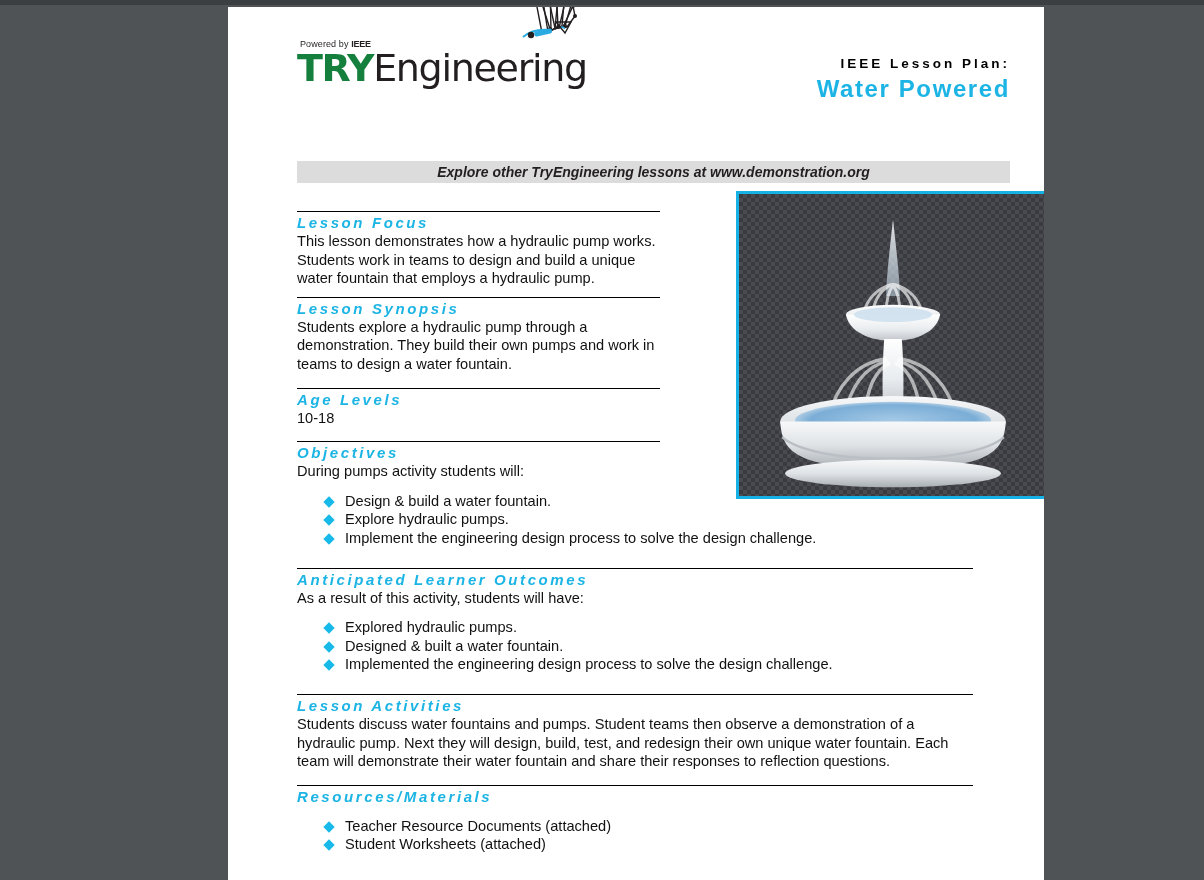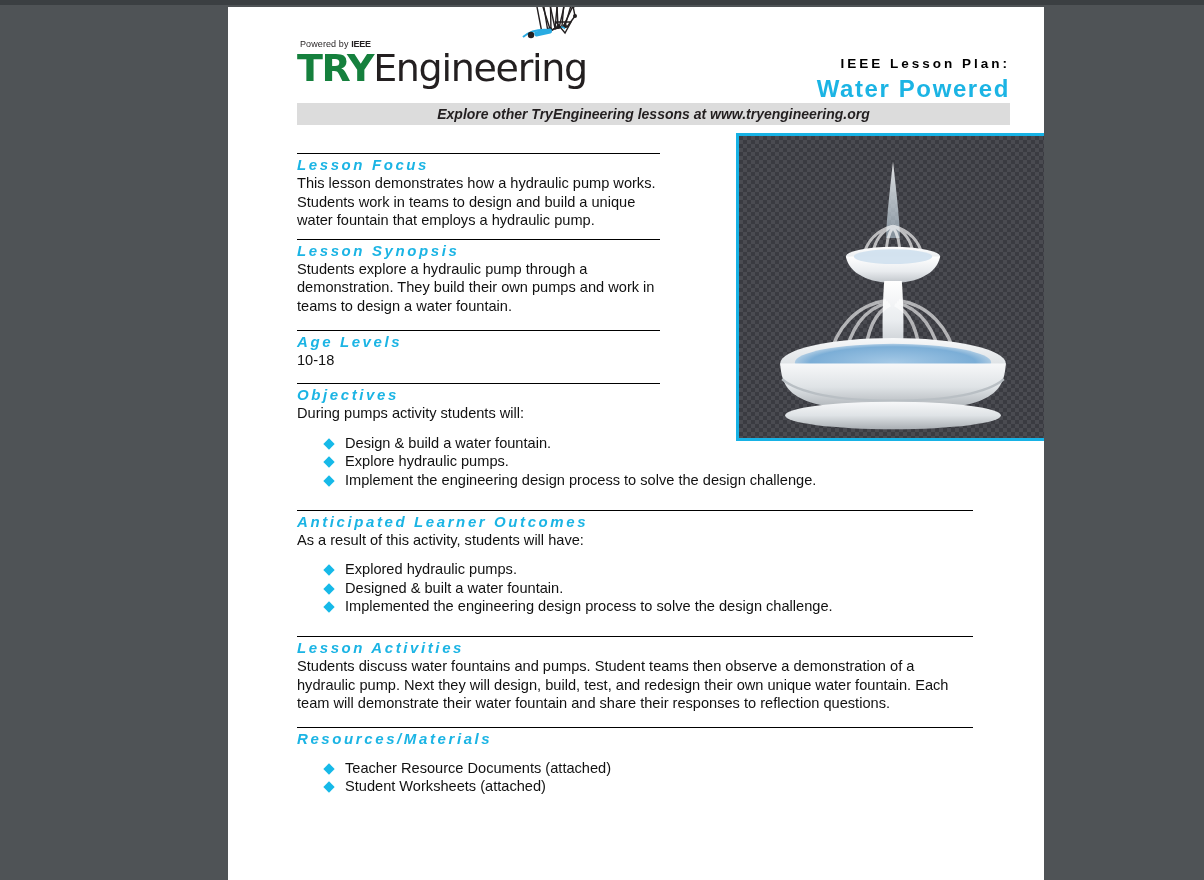--- a/index.html
+++ b/index.html
@@ -39,21 +39,21 @@
     overflow: hidden;
   }
   .page-inner {
     position: relative;
     padding: 0 30px 0 69px;
   }
 
   
   .header {
     position: relative;
-    height: 96px;
+    height: 154px;
   }
   .logo-block {
     position: absolute;
     left: 0px;
     top: 32px;
     width: 230px;
   }
   .powered-by {
     font-family: "Liberation Sans", sans-serif;
     font-size: 9px;
@@ -243,21 +243,21 @@
             <circle cx="22" cy="58" r="3.2" fill="#231f20"></circle>
           </svg>
         </div>
 
         <div class="header-title">
           <div class="header-eyebrow">IEEE Lesson Plan:</div>
           <div class="header-main">Water Powered</div>
         </div>
       </div>
 
-      <div class="banner">Explore other TryEngineering lessons at www.tryengineering.org</div>
+      <div class="banner">Explore other TryEngineering lessons at www.demonstration.org</div>
 
       <div class="content">
 
         <div class="fountain-figure">
           <svg class="fountain-svg" viewBox="0 0 315 308" xmlns="http://www.w3.org/2000/svg" preserveAspectRatio="none">
             <defs>
               <linearGradient id="bowlGrad" x1="0" y1="0" x2="0" y2="1">
                 <stop offset="0%" stop-color="#ffffff"></stop>
                 <stop offset="55%" stop-color="#e9ecef"></stop>
                 <stop offset="100%" stop-color="#bfc4c9"></stop>

